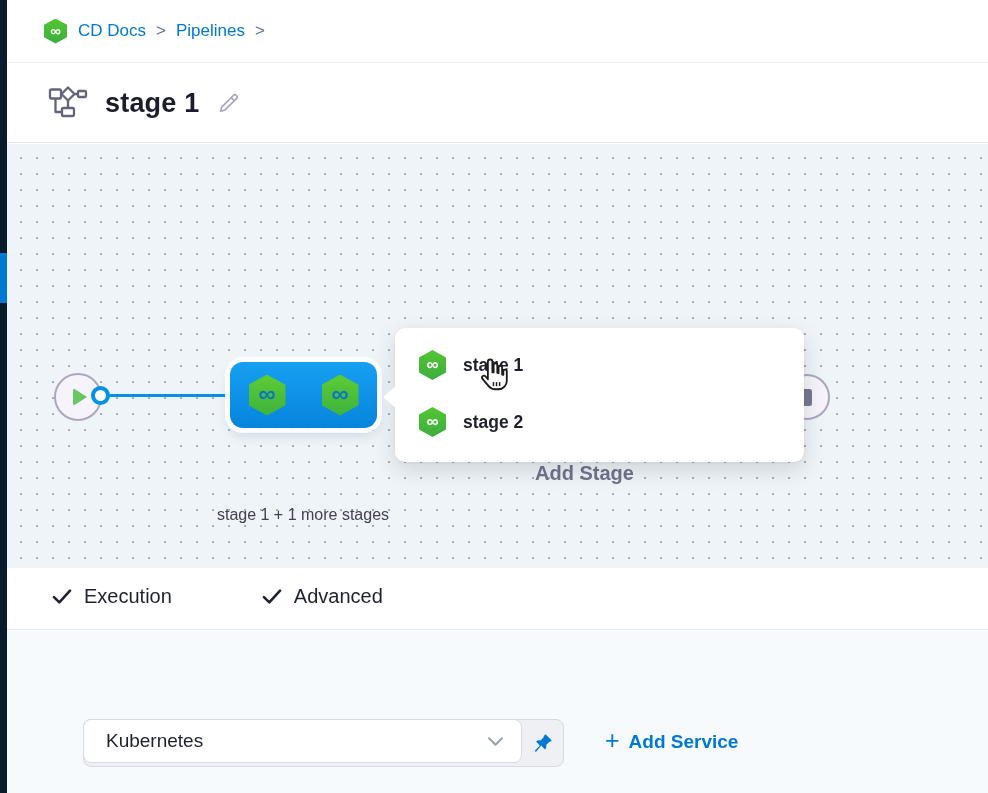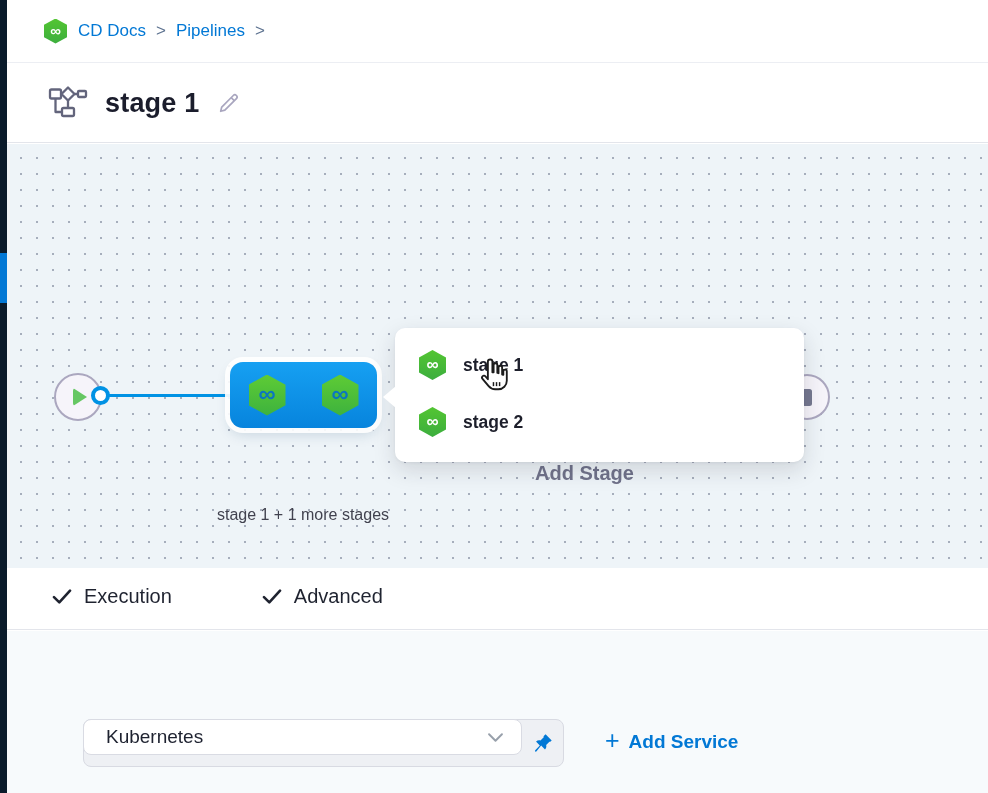--- a/index.html
+++ b/index.html
@@ -85,21 +85,21 @@
          border-bottom:4px solid transparent; }
   .tab.active { font-weight:700; border-bottom-color:#0278d5; }
   .tab svg { flex:0 0 auto; }
 
   
   .content { position:absolute; left:7px; top:631px; width:981px; height:162px; background:#f7fafc; }
   .field-label-row { position:absolute; left:81px; top:56px; display:flex; align-items:center; gap:10px; }
   .field-label { font-size:18px; font-weight:600; color:#3e455b; }
   .select-group { position:absolute; left:76px; top:88px; width:481px; height:48px; background:#eef0f4;
                   border:1px solid #d8dae2; border-radius:8px; display:flex; }
-  .select-box { position:relative; width:439px; height:36px; margin:-1px 0 0 -1px; background:#fff;
+  .select-box { position:relative; width:439px; height:44px; margin:-1px 0 0 -1px; background:#fff;
                 border:1px solid #d9dbe3; border-radius:8px; display:flex; align-items:center;
                 padding:0 18px 0 22px; cursor:pointer; }
   .select-value { font-size:19px; color:#1e2230; flex:1; }
   .pin-btn { flex:1; display:flex; align-items:center; justify-content:center; cursor:pointer; }
 
   .add-service { position:absolute; left:598px; top:99px; display:flex; align-items:center; gap:9px;
                  color:#0278d5; cursor:pointer; }
   .add-service .plus { font-size:25px; font-weight:500; line-height:1; margin-top:-2px; }
   .add-service .lbl { font-size:19px; font-weight:700; }
 </style>

